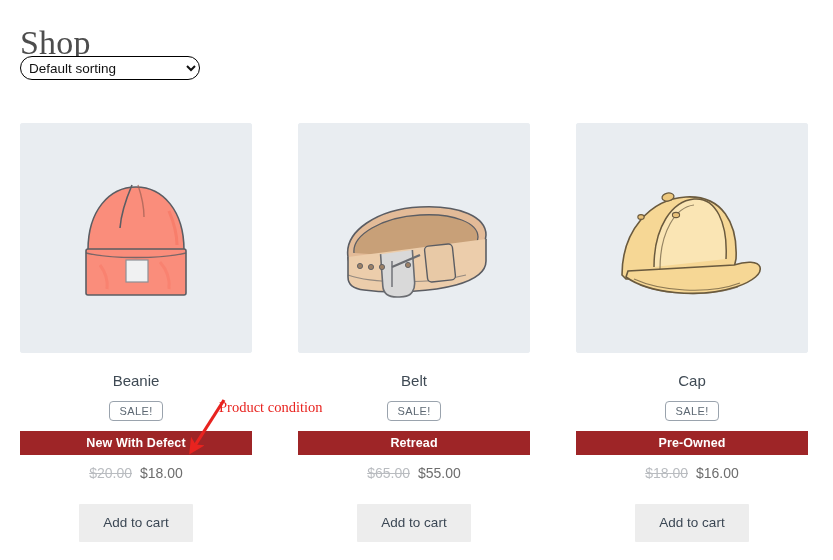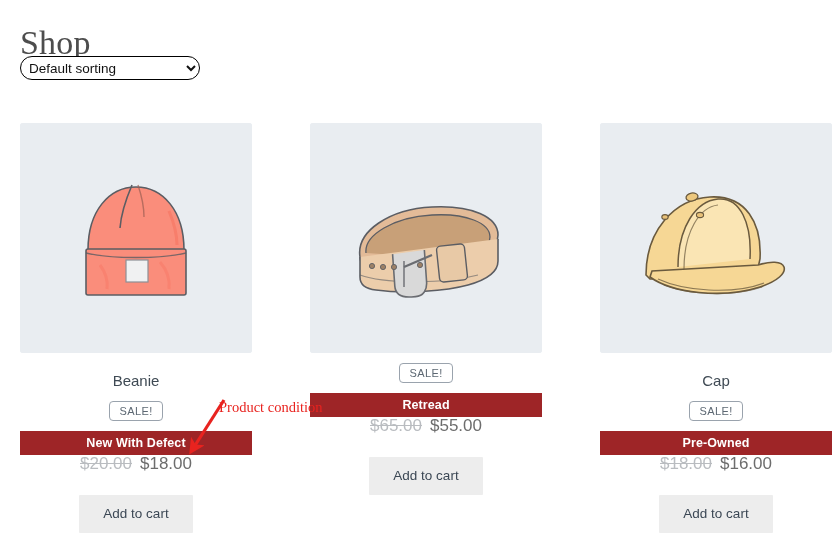--- a/index.html
+++ b/index.html
@@ -59,21 +59,21 @@
     line-height: 24px;
   }
 
   
   .products {
     position: absolute;
     left: 20px;
     top: 123px;
     width: 786px;
     display: flex;
-    gap: 58px;
+    gap: 46px;
   }
   .product {
     width: 232px;
     position: relative;
     text-align: center;
   }
 
   .thumb {
     width: 232px;
     height: 230px;
@@ -120,21 +120,22 @@
     color: #ffffff;
     font-size: 12.5px;
     font-weight: bold;
     letter-spacing: 0.1px;
     display: flex;
     align-items: center;
     justify-content: center;
   }
 
   .price-row {
-    font-size: 17px;
+    margin-top: 9px;
+    font-size: 14px;
     color: #6d6d6d;
     line-height: 18px;
   }
   .price-old {
     color: #b9bcc0;
     text-decoration: line-through;
     margin-right: 8px;
   }
   .price-new { color: #6d6d6d; }
 
@@ -226,20 +227,21 @@
             <path d="M84 126 L84 158 C84 166 90 170 100 170 L104 170 C112 170 116 164 116 156 L116 124" fill="#d9d9d9" stroke="#6a6c71" stroke-width="1.6" transform="rotate(-4 100 147)"></path>
             <path d="M94 134 L94 160" fill="none" stroke="#6a6c71" stroke-width="1.4"></path>
             <path d="M94 140 L122 128" fill="none" stroke="#6a6c71" stroke-width="2.2"></path>
             <circle cx="62" cy="139" r="2.6" fill="#9c8066" stroke="#5b5d63" stroke-width="0.9"></circle>
             <circle cx="73" cy="140" r="2.6" fill="#9c8066" stroke="#5b5d63" stroke-width="0.9"></circle>
             <circle cx="84" cy="140" r="2.6" fill="#9c8066" stroke="#5b5d63" stroke-width="0.9"></circle>
             <circle cx="110" cy="138" r="2.6" fill="#9c8066" stroke="#5b5d63" stroke-width="0.9"></circle>
           </g>
         </svg>
       </a>
+      <div class="product-title">Belt</div>
       <div class="badge-row">
         <span class="sale-badge">SALE!</span>
       </div>
       <div class="condition-banner">Retread</div>
       <div class="price-row">
         <span class="price-old">$65.00</span><span class="price-new">$55.00</span>
       </div>
       <button class="add-to-cart">Add to cart</button>
     </div>
 

